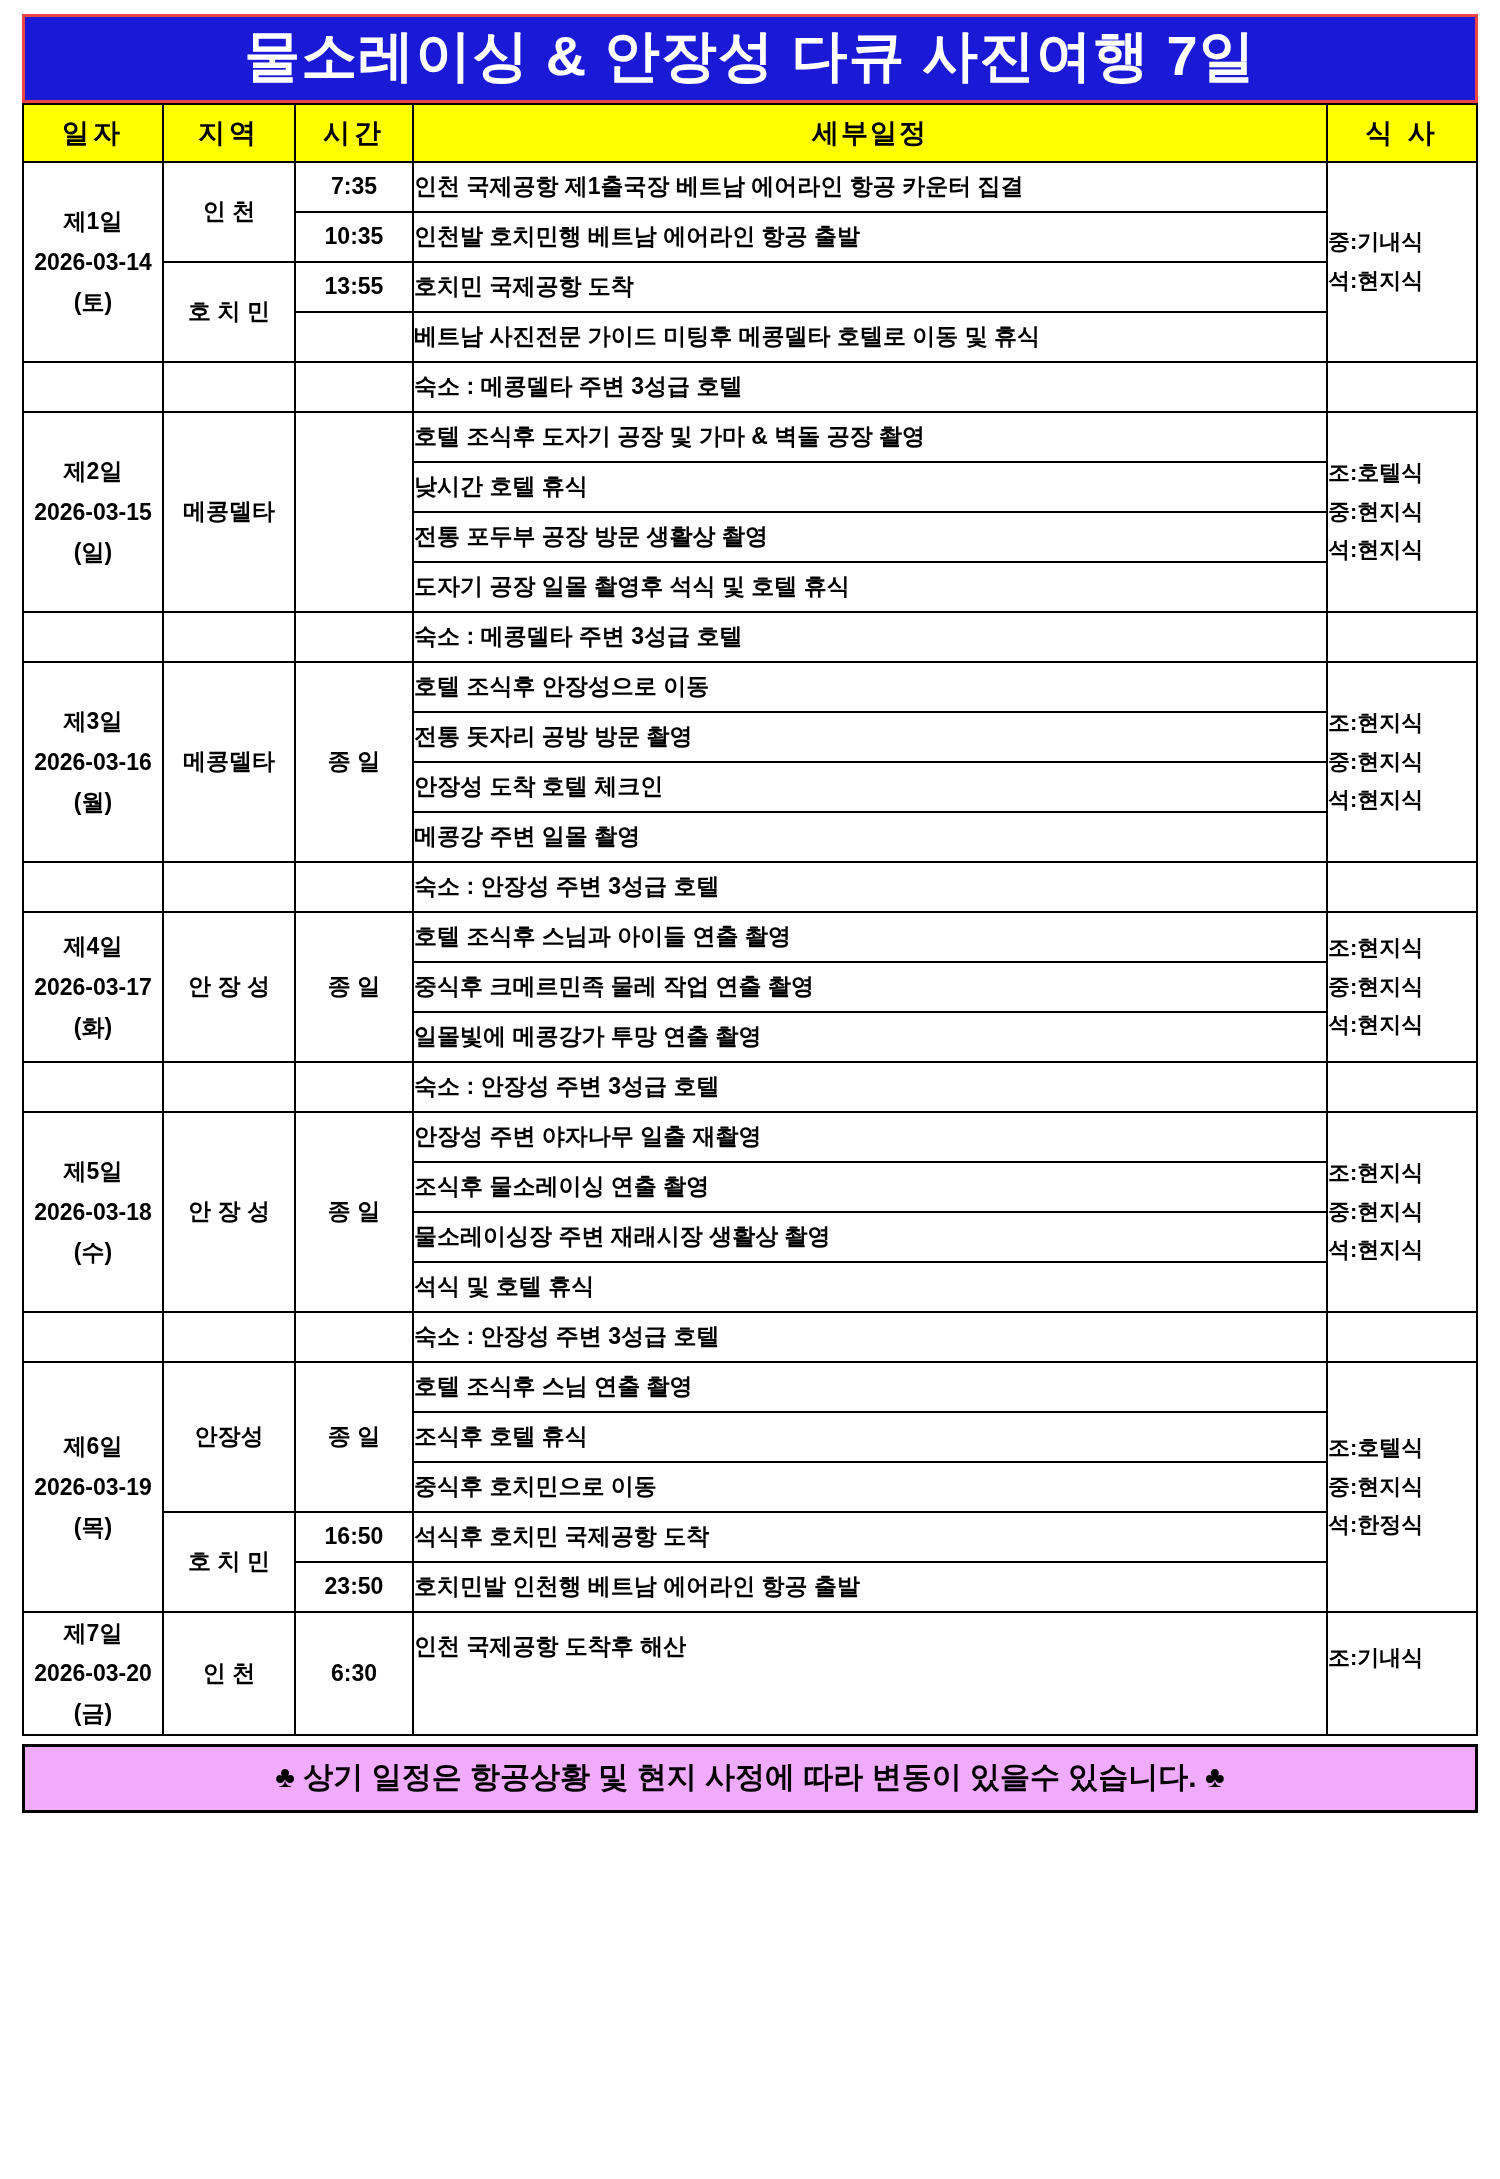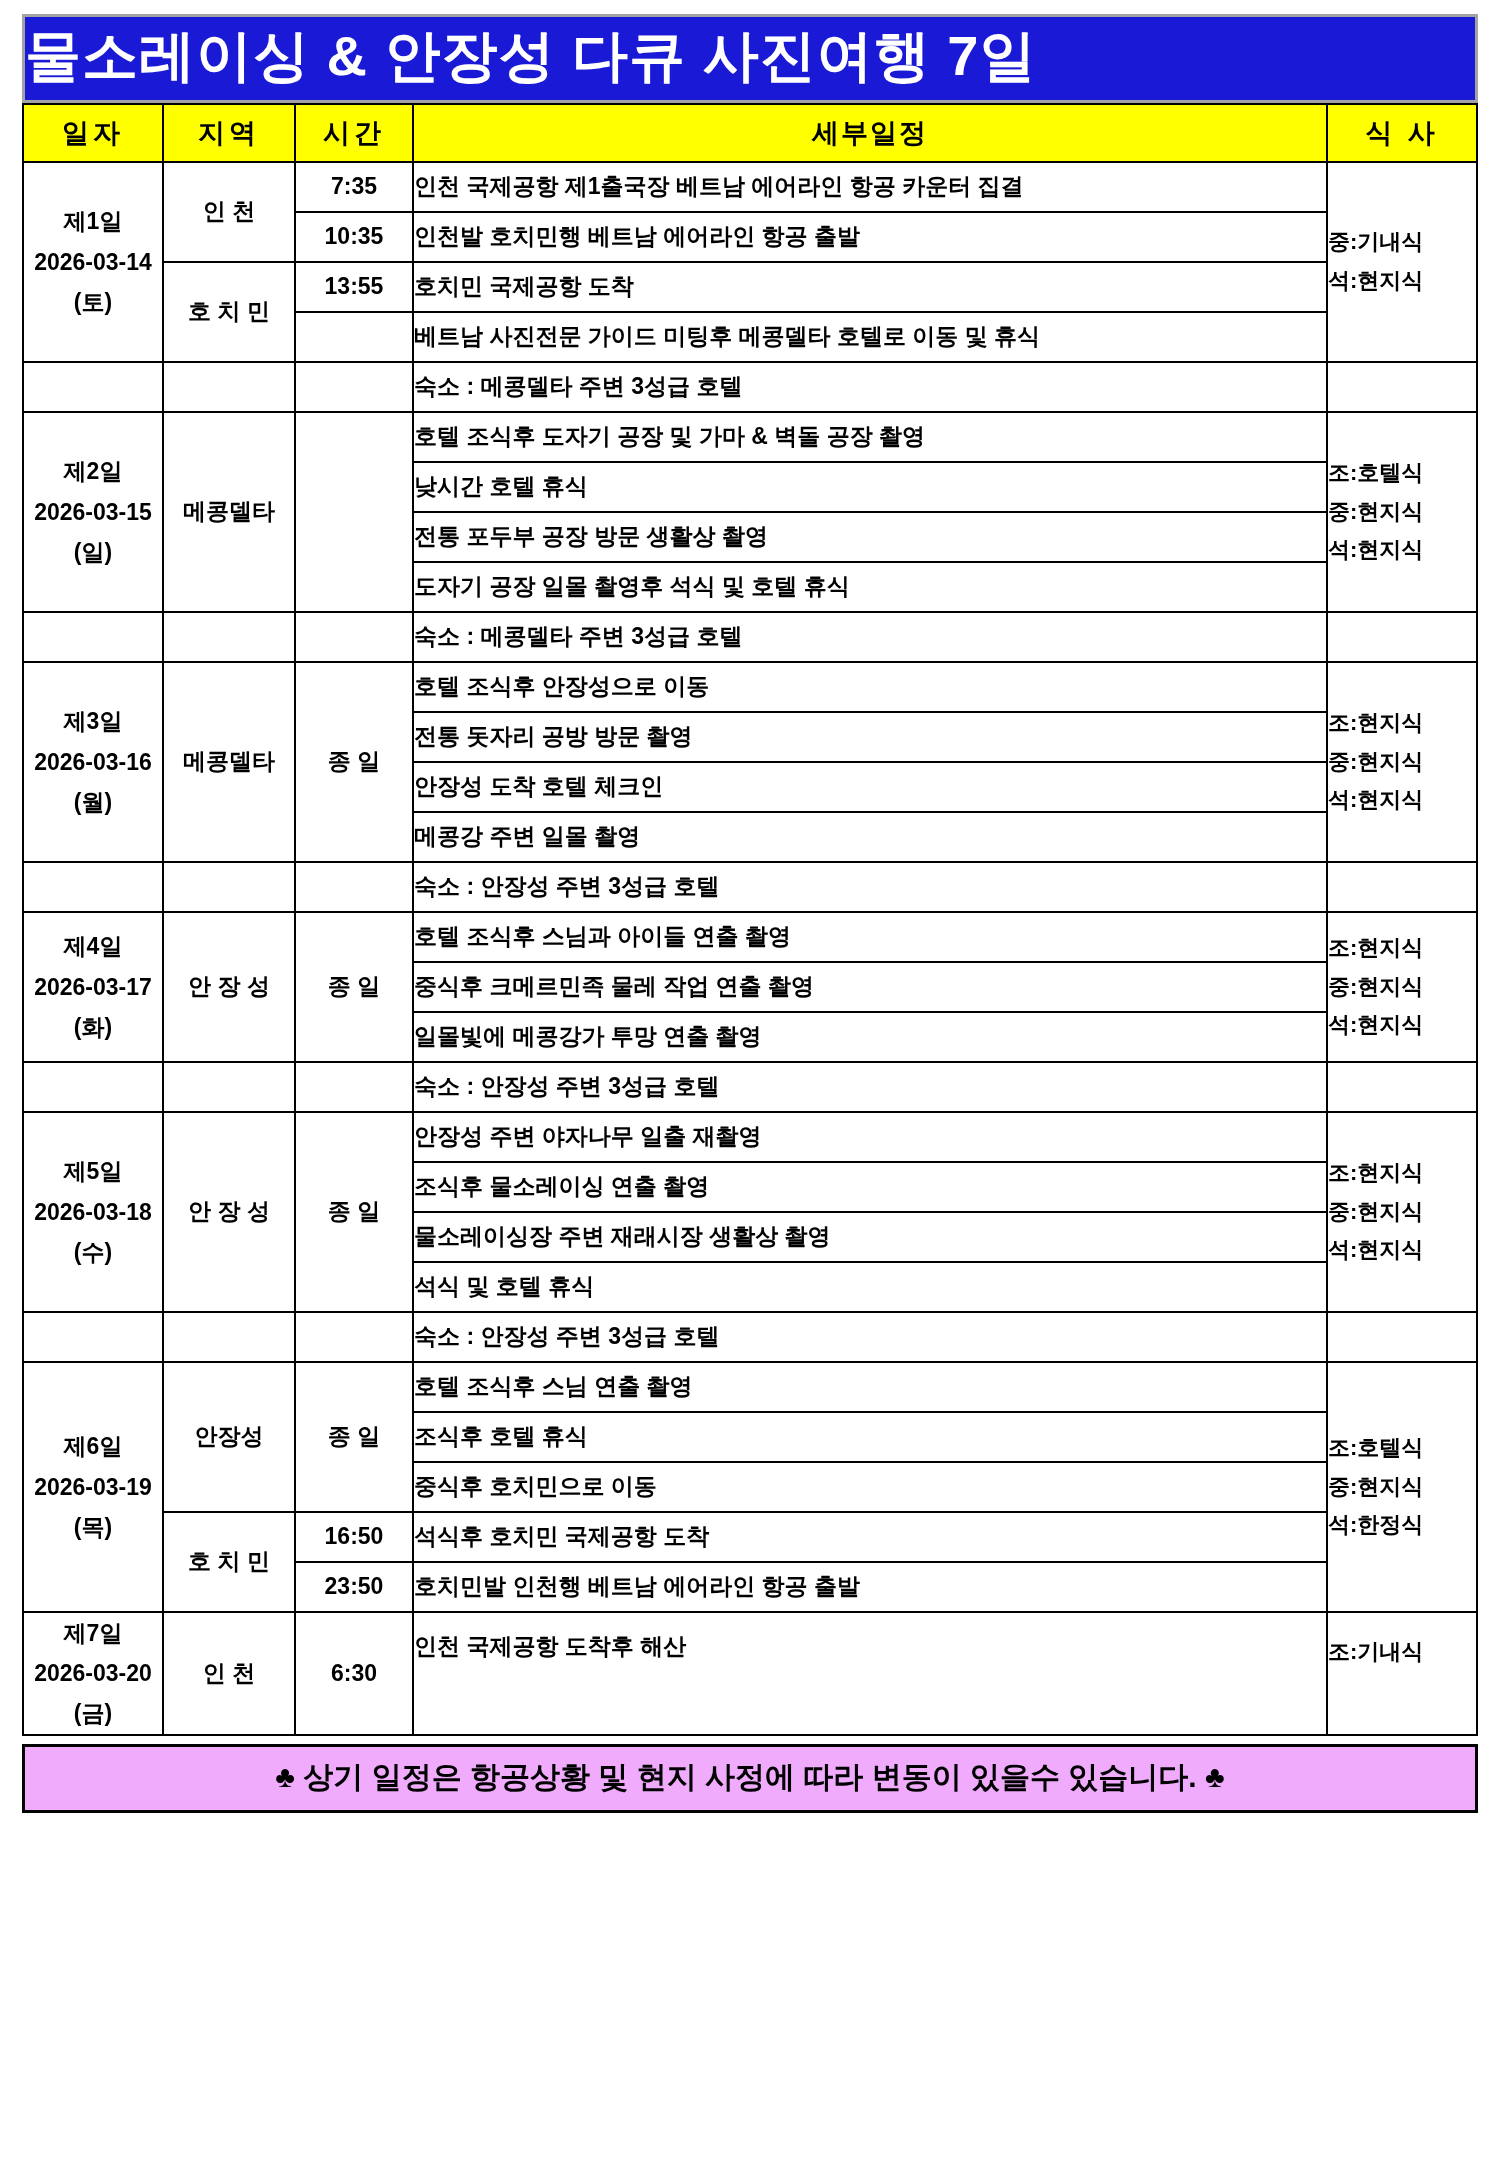--- a/index.html
+++ b/index.html
@@ -12,21 +12,22 @@
     font-family: "Liberation Sans", sans-serif;
   }
   .page {
     width: 1500px;
     box-sizing: border-box;
     padding: 14px 22px 14px 22px;
     background: #ffffff;
   }
   .title-bar {
     background: #1a1ad6;
-    border: 3px solid #a3a3a3;
+    border: 3px solid #ef4444;
+    text-align: center;
     padding: 10px 0 14px 0;
   }
   .title-bar .title-text {
     color: #ffffff;
     font-size: 56px;
     font-weight: bold;
     letter-spacing: 1px;
     line-height: 1.05;
   }
   table.sched {
@@ -341,21 +342,21 @@
         <td class="cell-center cell-date" rowspan="3">
           <div>제7일</div>
           <div>2026-03-20</div>
           <div>(금)</div>
         </td>
         <td class="cell-center" rowspan="3">
           <div class="area-inner">인 천</div>
         </td>
         <td class="time-cell" rowspan="3">6:30</td>
         <td class="cell-detail" rowspan="3" style="vertical-align:top; padding-top:18px;">인천 국제공항 도착후 해산</td>
-        <td class="cell-meal" rowspan="3" style="vertical-align:top; padding-top:20px;">
+        <td class="cell-meal" rowspan="3" style="vertical-align:top; padding-top:26px;">
           <div>조:기내식</div>
         </td>
       </tr>
       <tr class="row-line"></tr>
       <tr class="row-line"></tr>
 
     </tbody>
   </table>
 
   <div class="notice">

